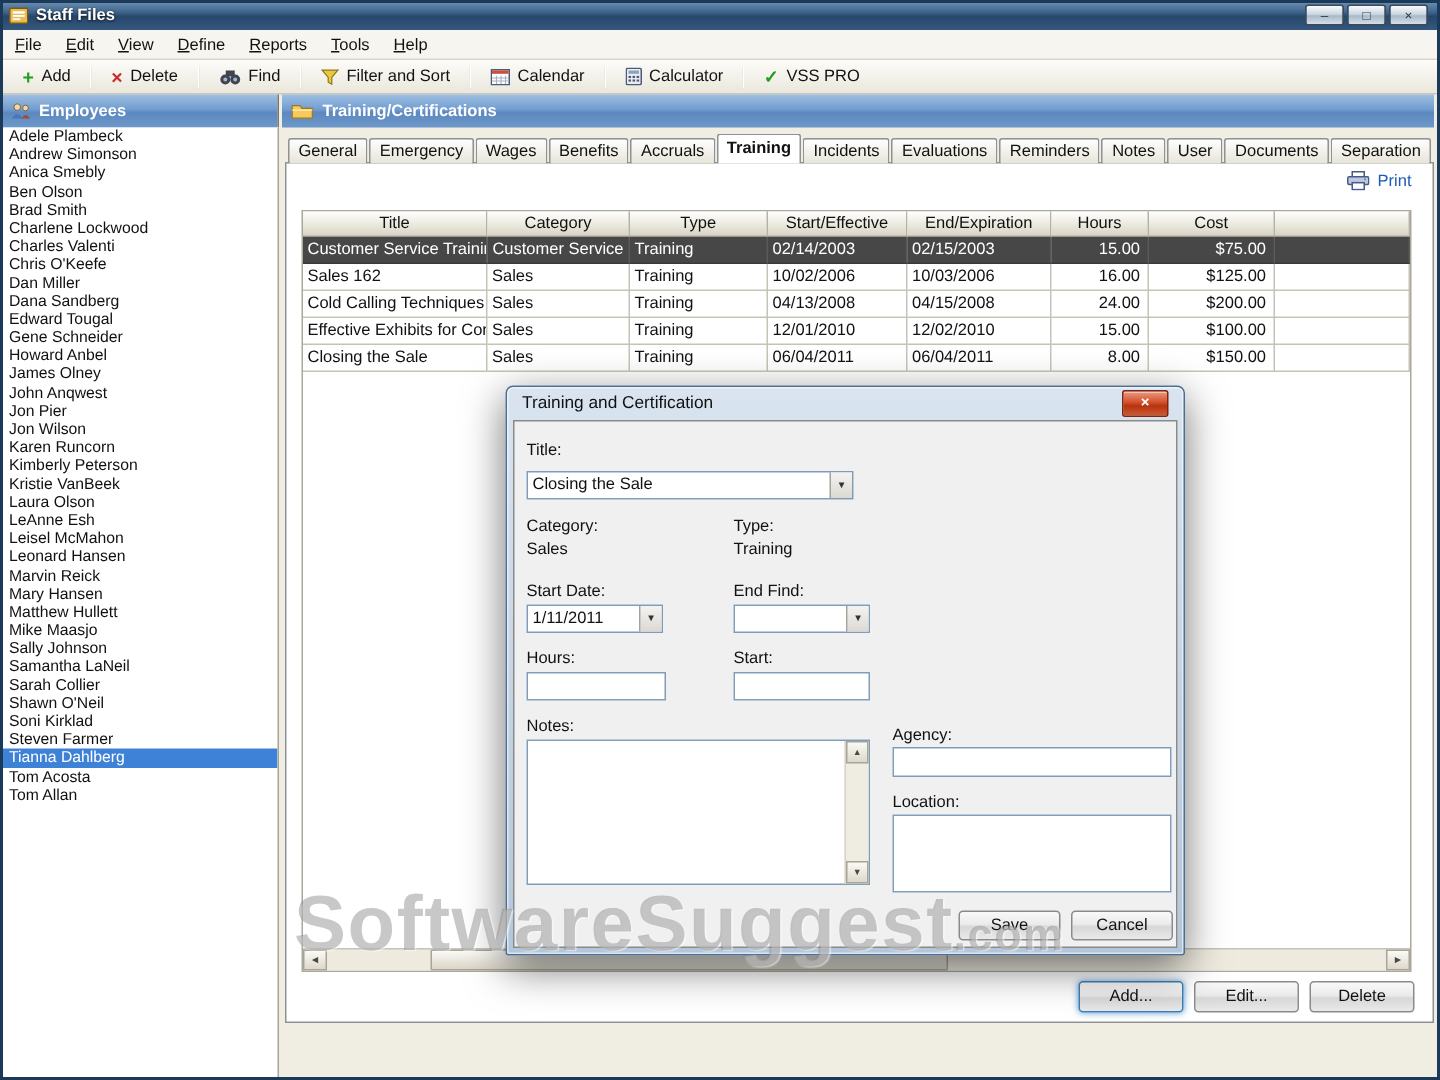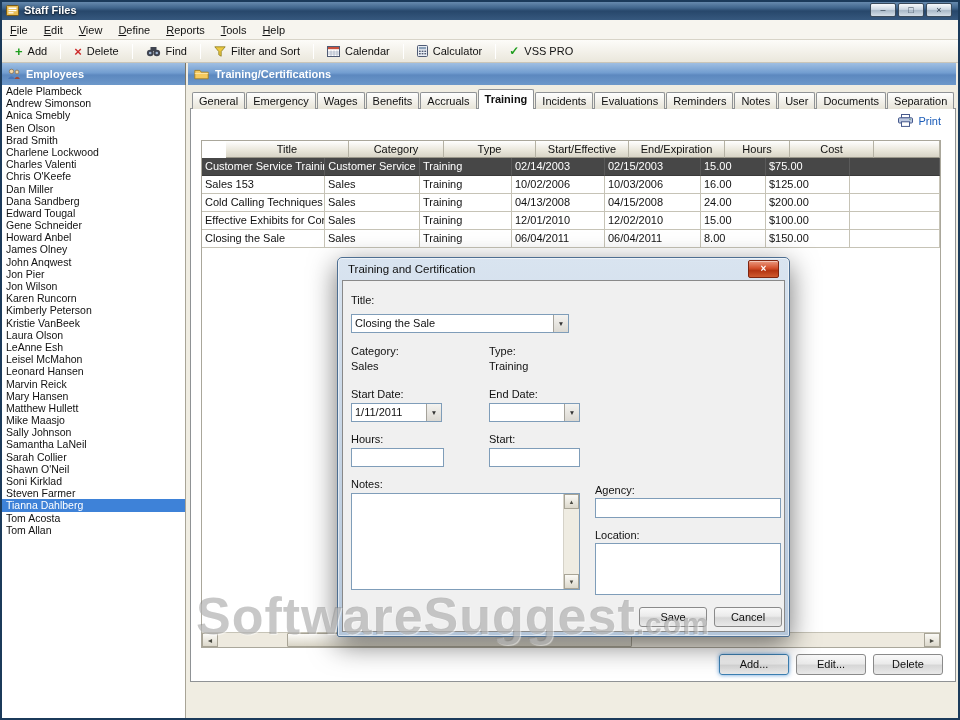--- a/index.html
+++ b/index.html
@@ -63,22 +63,22 @@
   .panel { left:190px; top:108px; width:766px; height:574px; background:#fff;
     border:1px solid #8f9295; z-index:1; }
   .print-link { position:absolute; right:14px; top:5px; display:flex; align-items:center; gap:5px; color:#1b5cb8; }
 
   .grid-viewport { position:absolute; left:10px; top:31px; width:740px; height:508px;
     border:1px solid #aaa79b; background:#fff; }
   #grid { position:absolute; left:0; top:0; width:738px; }
   .grow { display:flex; height:18px; }
   .gcell { border-right:1px solid #c6c3b6; border-bottom:1px solid #c6c3b6;
     padding:0 3px; line-height:17px; overflow:hidden; white-space:nowrap; font-size:11px; }
-  .gcell.num { text-align:left; padding-right:5px; }
-  .ghead { height:17px;margin-left:24px; }
+  .gcell.num { text-align:right; padding-right:5px; }
+  .ghead { height:17px; }
   .ghead .gcell { background:linear-gradient(#ffffff,#e9e6da 60%,#d8d4c6); text-align:center;
     line-height:16px; height:17px; border-right:1px solid #b5b2a4; border-bottom:1px solid #9a978a; }
   .grow.selected .gcell { background:#474747; color:#fff; border-right-color:#5a5a5a; border-bottom-color:#3a3a3a; }
 
   
   .hscroll { position:absolute; left:0; bottom:0; width:738px; height:15px;
     background:#eeeadf; border-top:1px solid #c6c3b6; }
   .harrow { position:absolute; top:0; width:16px; height:14px;
     background:linear-gradient(#fbfaf6,#dcd8cb); border:1px solid #a8a496;
     font-size:7px; text-align:center; line-height:13px; color:#4a4a42; }
@@ -339,21 +339,21 @@
           <div class="gcell" style="width: 123px;">Customer Service Training</div>
           <div class="gcell" style="width: 95px; text-align: center;">Customer Service</div>
           <div class="gcell" style="width: 92px;">Training</div>
           <div class="gcell" style="width: 93px;">02/14/2003</div>
           <div class="gcell" style="width: 96px;">02/15/2003</div>
           <div class="gcell num" style="width: 65px;">15.00</div>
           <div class="gcell num" style="width: 84px;">$75.00</div>
           <div class="gcell" style="flex: 1 1 0%;"></div>
         </div>
         <div class="grow">
-          <div class="gcell" style="width: 123px;">Sales 153</div>
+          <div class="gcell" style="width: 123px;">Sales 162</div>
           <div class="gcell" style="width: 95px;">Sales</div>
           <div class="gcell" style="width: 92px;">Training</div>
           <div class="gcell" style="width: 93px;">10/02/2006</div>
           <div class="gcell" style="width: 96px;">10/03/2006</div>
           <div class="gcell num" style="width: 65px;">16.00</div>
           <div class="gcell num" style="width: 84px;">$125.00</div>
           <div class="gcell" style="flex: 1 1 0%;"></div>
         </div>
         <div class="grow">
           <div class="gcell" style="width: 123px;">Cold Calling Techniques</div>
@@ -414,21 +414,21 @@
     <div class="lbl" style="left:8px;top:64px">Category:</div>
     <div class="val" style="left:8px;top:79px">Sales</div>
     <div class="lbl" style="left:146px;top:64px">Type:</div>
     <div class="val" style="left:146px;top:79px">Training</div>
 
     <div class="lbl" style="left:8px;top:107px">Start Date:</div>
     <div class="combo" style="left:8px;top:122px;width:91px">
       <span class="combo-val">1/11/2011</span>
       <span class="combo-btn">▼</span>
     </div>
-    <div class="lbl" style="left:146px;top:107px">End Date:</div>
+    <div class="lbl" style="left:146px;top:107px">End Find:</div>
     <div class="combo" style="left:146px;top:122px;width:91px">
       <span class="combo-val"></span>
       <span class="combo-btn">▼</span>
     </div>
 
     <div class="lbl" style="left:8px;top:152px">Hours:</div>
     <div class="tfield" style="left:8px;top:167px;width:93px"></div>
     <div class="lbl" style="left:146px;top:152px">Start:</div>
     <div class="tfield" style="left:146px;top:167px;width:91px"></div>
 

